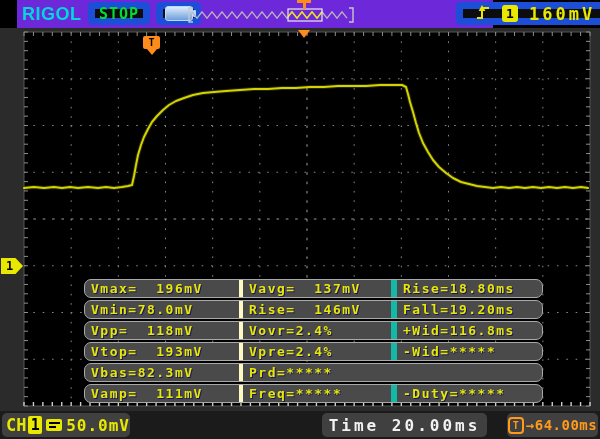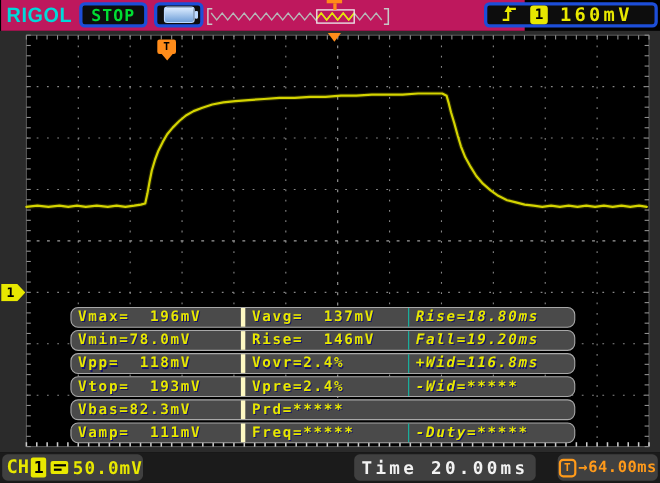--- a/index.html
+++ b/index.html
@@ -1,27 +1,27 @@
 <!DOCTYPE html>
 <html><head>
 <meta charset="utf-8">
 <style>
   html,body{margin:0;padding:0;background:#000;}
   #stage{position:relative;width:600px;height:439px;overflow:hidden;background:#000;
          font-family:"DejaVu Sans Mono",monospace;}
   
   .screen{position:absolute;left:0;top:28px;width:600px;height:383px;background:#2b2b2b;z-index:1;}
-  .topbar{position:absolute;left:1px;top:0;width:476px;height:28px;background:#be185d;z-index:2;}
+  .topbar{position:absolute;left:17px;top:0;width:476px;height:28px;background:#6d28d9;z-index:2;}
   .bottombar{position:absolute;left:0;top:411px;width:600px;height:28px;background:#1b1b1b;z-index:2;}
   #scope-svg{position:absolute;left:0;top:0;width:600px;height:439px;z-index:3;pointer-events:none;}
   .overlay{z-index:4;}
   
   .brand{position:absolute;left:5px;top:4px;color:#00d9d9;font:bold 18px "Liberation Sans",sans-serif;
          letter-spacing:.5px;transform:scaleY(1.05);}
-  .pillbox{position:absolute;top:2px;height:23px;background:#0d0d0d;border:3px solid #1d4ed8;
+  .pillbox{position:absolute;top:2px;height:23px;background:#0d0d0d;border:7px solid #1d4ed8;
            border-radius:5px;display:flex;align-items:center;justify-content:center;box-sizing:border-box;}
   .stop-box{left:71px;width:62px;}
   .stop-text{color:#00dd33;font:bold 15px "DejaVu Sans Mono",monospace;letter-spacing:1px;}
   .batt-box{left:139px;width:45px;}
   .batt{width:26px;height:13px;border:1px solid #bcd9ff;border-radius:3px;
         background:linear-gradient(#dcecff,#6f9fd8);position:relative;}
   .batt:after{content:"";position:absolute;right:-4px;top:3px;width:3px;height:7px;background:#bcd9ff;border-radius:1px;}
   .trig-box{left:439px;width:158px;display:flex;gap:11px;justify-content:flex-start;padding-left:12px;}
   .src-badge{width:16px;height:17px;background:#e8e800;border-radius:3px;color:#000;
              font:bold 13px "DejaVu Sans Mono",monospace;display:flex;align-items:center;justify-content:center;}
@@ -34,28 +34,28 @@
   .trig-flag .flag{width:17px;height:13px;background:#ff8c1a;border-radius:2px;color:#000;
                    font:bold 10px "DejaVu Sans Mono",monospace;text-align:center;line-height:13px;}
   .trig-flag .tip{margin:0 auto;width:0;height:0;border-left:5px solid transparent;
                   border-right:5px solid transparent;border-top:6px solid #ff8c1a;}
   .center-tri{position:absolute;left:298px;top:30px;width:0;height:0;z-index:4;
               border-left:6px solid transparent;border-right:6px solid transparent;border-top:8px solid #ff8c1a;}
   .ch-tag{position:absolute;left:1px;top:258px;width:22px;height:16px;background:#e8e800;z-index:4;
           clip-path:polygon(0 0,66% 0,100% 50%,66% 100%,0 100%);color:#000;
           font:bold 12px "DejaVu Sans Mono",monospace;line-height:16px;padding-left:5px;box-sizing:border-box;}
   
-  .mtable{position:absolute;left:64px;top:279px;width:459px;z-index:5;}
+  .mtable{position:absolute;left:84px;top:279px;width:459px;z-index:5;}
   .mrow{height:19px;margin-bottom:2px;background:#4a4a4a;border:1px solid #a8a8a8;border-radius:7px;
         display:flex;align-items:center;box-sizing:border-box;padding:0 2px 0 6px;}
   .mcell{color:#e8e800;font:bold 13px "DejaVu Sans Mono",monospace;letter-spacing:1.5px;white-space:pre;
          text-shadow:1px 1px 0 #15156a;line-height:17px;}
   .c1{width:148px;}
   .c2{width:152px;border-left:4px solid #fef9c3;padding-left:6px;box-sizing:border-box;}
-  .c3{flex:1;border-left:1px solid #14b8a6;padding-left:6px;box-sizing:border-box;font-style:italic;}
+  .c3{flex:1;border-left:6px solid #14b8a6;padding-left:6px;box-sizing:border-box;}
   
   .bbox{position:absolute;top:413px;height:24px;background:#404040;border-radius:5px;z-index:4;
         display:flex;align-items:center;box-sizing:border-box;}
   .ch1-box{left:2px;width:128px;padding-left:4px;gap:2px;}
   .ch-label{color:#e8e800;font:bold 17px "DejaVu Sans Mono",monospace;}
   .ch-num{width:14px;height:18px;background:#e8e800;border-radius:2px;color:#000;
           font:bold 15px "DejaVu Sans Mono",monospace;display:flex;align-items:center;justify-content:center;}
   .coup-icon{width:17px;height:12px;background:#e8e800;border-radius:2px;position:relative;margin:0 2px;}
   .coup-icon:before{content:"";position:absolute;left:3px;top:3px;width:11px;height:2px;background:#000;}
   .coup-icon:after{content:"";position:absolute;left:3px;top:7px;width:7px;height:2px;background:#000;}

